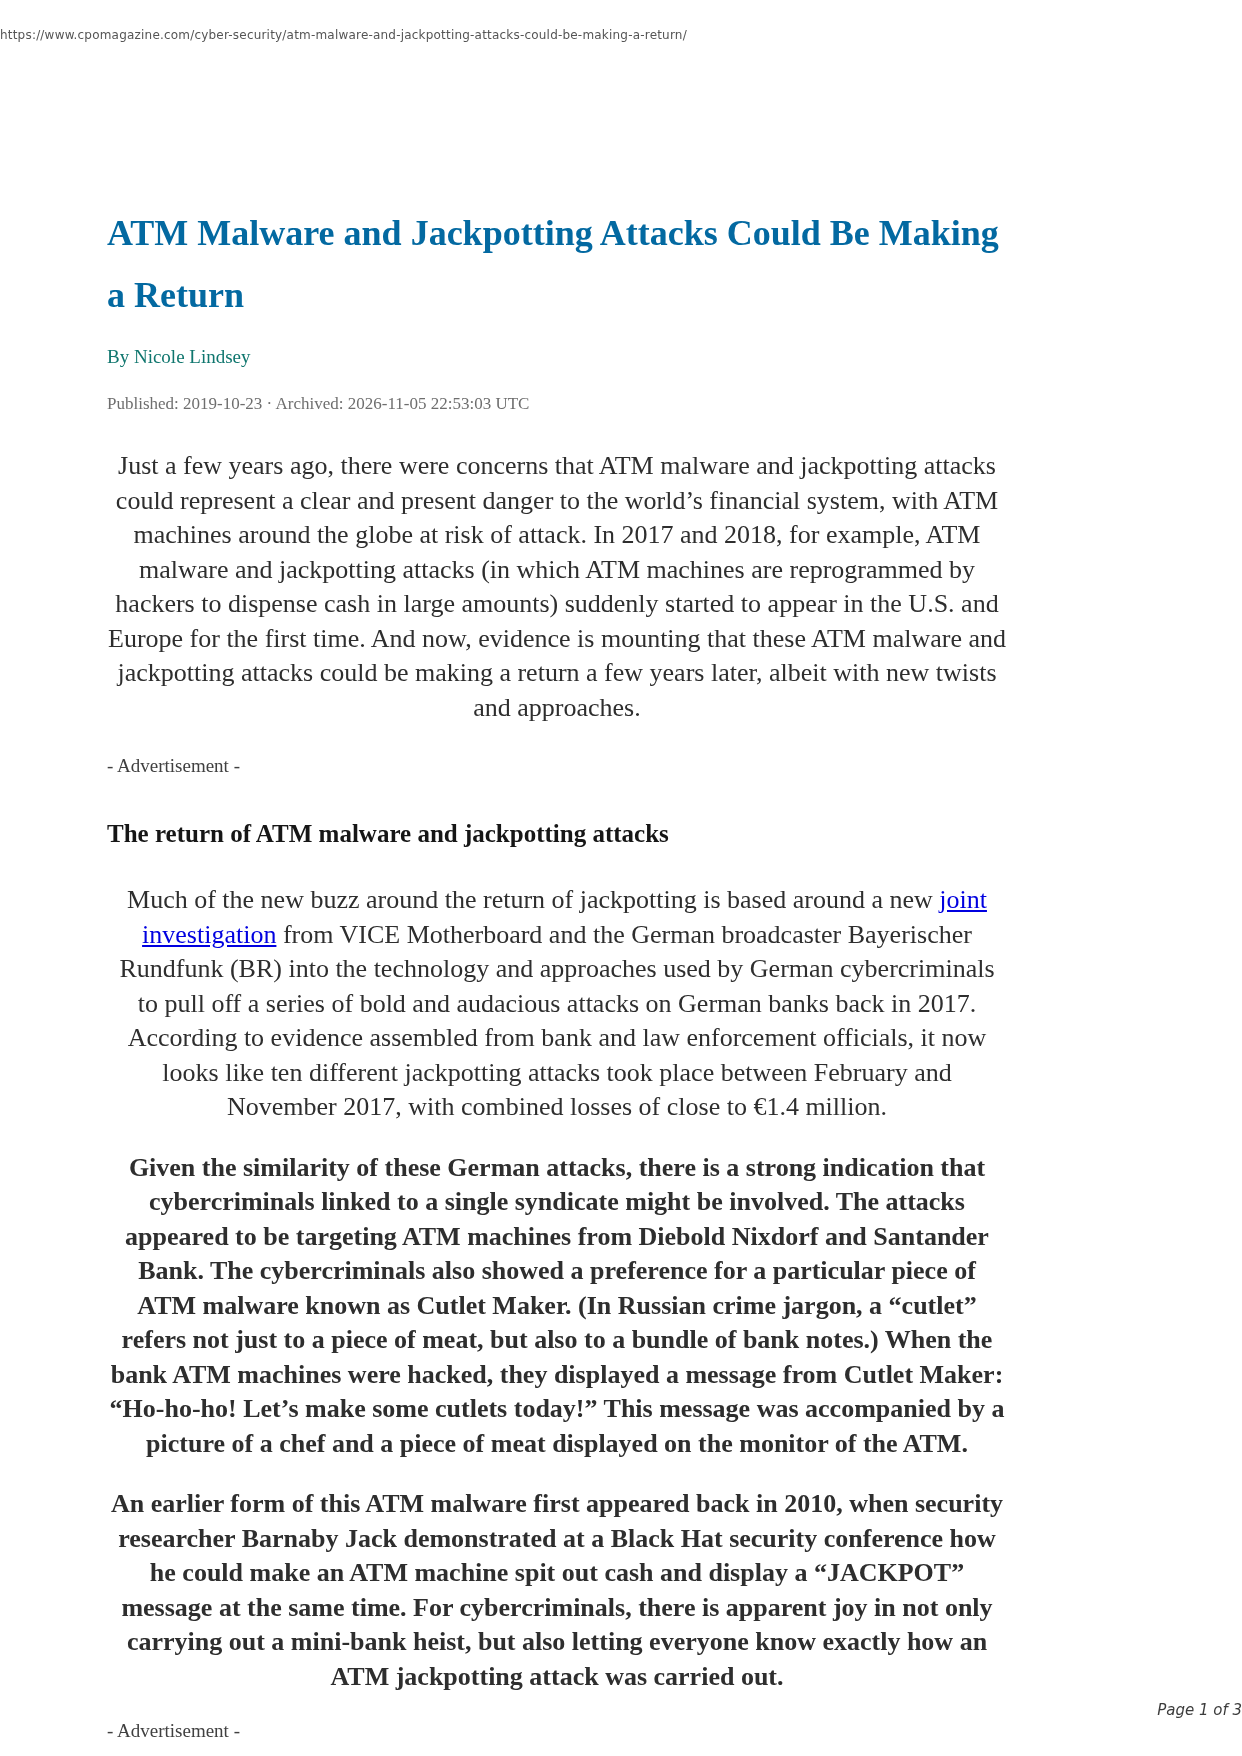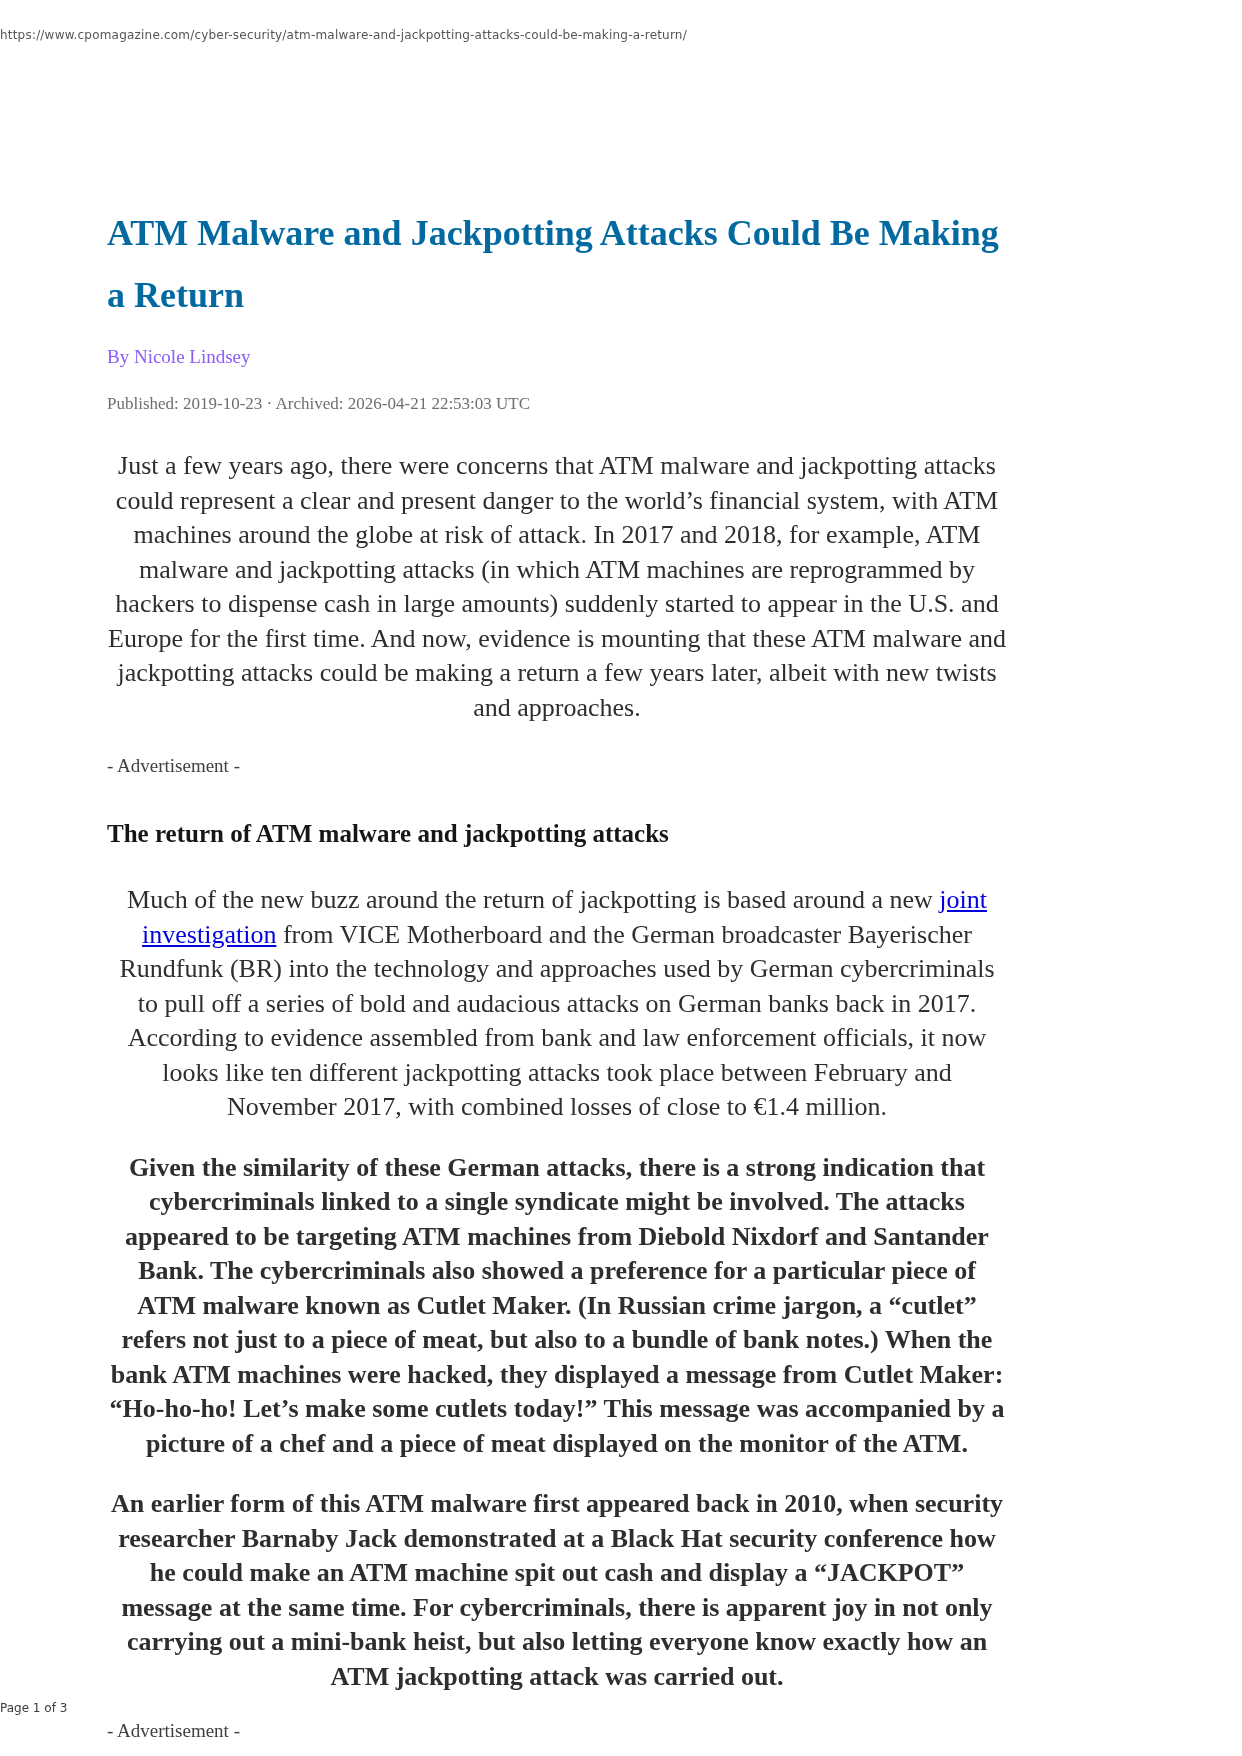--- a/index.html
+++ b/index.html
@@ -20,21 +20,21 @@
     letter-spacing: 0.2px;
   }
   .content { margin-left: 107px; width: 900px; }
   h1.article-title {
     margin: 160px 0 0 0;
     font-size: 36px;
     line-height: 62px;
     font-weight: bold;
     color: #0369a1;
   }
-  p.byline  { margin: 20px 0 0 0; font-size: 19px; line-height: 22px; color: #8b5cf6; }
+  p.byline  { margin: 20px 0 0 0; font-size: 19px; line-height: 22px; color: #0f766e; }
   p.meta    { margin: 25px 0 0 0; font-size: 17px; line-height: 22px; color: #6e6e6e; }
   p.body-para {
     margin: 34px 0 0 0;
     font-size: 26px;
     line-height: 34.5px;
     color: #2e2e2e;
     text-align: center;
   }
   p.tight { margin-top: 26px; font-weight: bold; }
   p.ad-label { margin: 30px 0 0 0; font-size: 19px; line-height: 22px; color: #404040; }
@@ -46,39 +46,40 @@
     font-weight: bold;
     color: #161616;
   }
   h2.section-heading.second { margin-top: 36px; }
   a.inline-link { color: var(--link-color, #0000e0); text-decoration: underline; cursor: pointer; }
   .footer {
     position: absolute;
     left: 0;
     top: 1701px;
     width: 100%;
-    text-align: left;
+    text-align: right;
     font-family: "DejaVu Sans", sans-serif;
-    font-size: 12px;
+    font-size: 15px;
     color: #3c3c3c;
+    font-style: italic;
   }
 </style>
 </head>
 <body>
 
 <header class="top-bar">
   <span>https://www.cpomagazine.com/cyber-security/atm-malware-and-jackpotting-attacks-could-be-making-a-return/</span>
 </header>
 
 <main class="content">
   <h1 class="article-title">ATM Malware and Jackpotting Attacks Could Be Making a Return</h1>
 
   <p class="byline">By Nicole Lindsey</p>
 
-  <p class="meta">Published: 2019-10-23 · Archived: 2026-04-21 22:53:03 UTC</p>
+  <p class="meta">Published: 2019-10-23 · Archived: 2026-11-05 22:53:03 UTC</p>
 
   <p class="body-para">Just a few years ago, there were concerns that ATM malware and jackpotting attacks could represent a clear and present danger to the world’s financial system, with ATM machines around the globe at risk of attack. In 2017 and 2018, for example, ATM malware and jackpotting attacks (in which ATM machines are reprogrammed by hackers to dispense cash in large amounts) suddenly started to appear in the U.S. and Europe for the first time. And now, evidence is mounting that these ATM malware and jackpotting attacks could be making a return a few years later, albeit with new twists and approaches.</p>
 
   <p class="ad-label">- Advertisement -</p>
 
   <h2 class="section-heading">The return of ATM malware and jackpotting attacks</h2>
 
   <p class="body-para"><span>Much of the new buzz around the return of jackpotting is based around a new </span><a class="inline-link" href="#">joint investigation</a><span> from VICE Motherboard and the German broadcaster Bayerischer Rundfunk (BR) into the technology and approaches used by German cybercriminals to pull off a series of bold and audacious attacks on German banks back in 2017. According to evidence assembled from bank and law enforcement officials, it now looks like ten different jackpotting attacks took place between February and November 2017, with combined losses of close to €1.4 million.</span></p>
 
   <p class="body-para tight">Given the similarity of these German attacks, there is a strong indication that cybercriminals linked to a single syndicate might be involved. The attacks appeared to be targeting ATM machines from Diebold Nixdorf and Santander Bank. The cybercriminals also showed a preference for a particular piece of ATM malware known as Cutlet Maker. (In Russian crime jargon, a “cutlet” refers not just to a piece of meat, but also to a bundle of bank notes.) When the bank ATM machines were hacked, they displayed a message from Cutlet Maker: “Ho-ho-ho! Let’s make some cutlets today!” This message was accompanied by a picture of a chef and a piece of meat displayed on the monitor of the ATM.</p>

